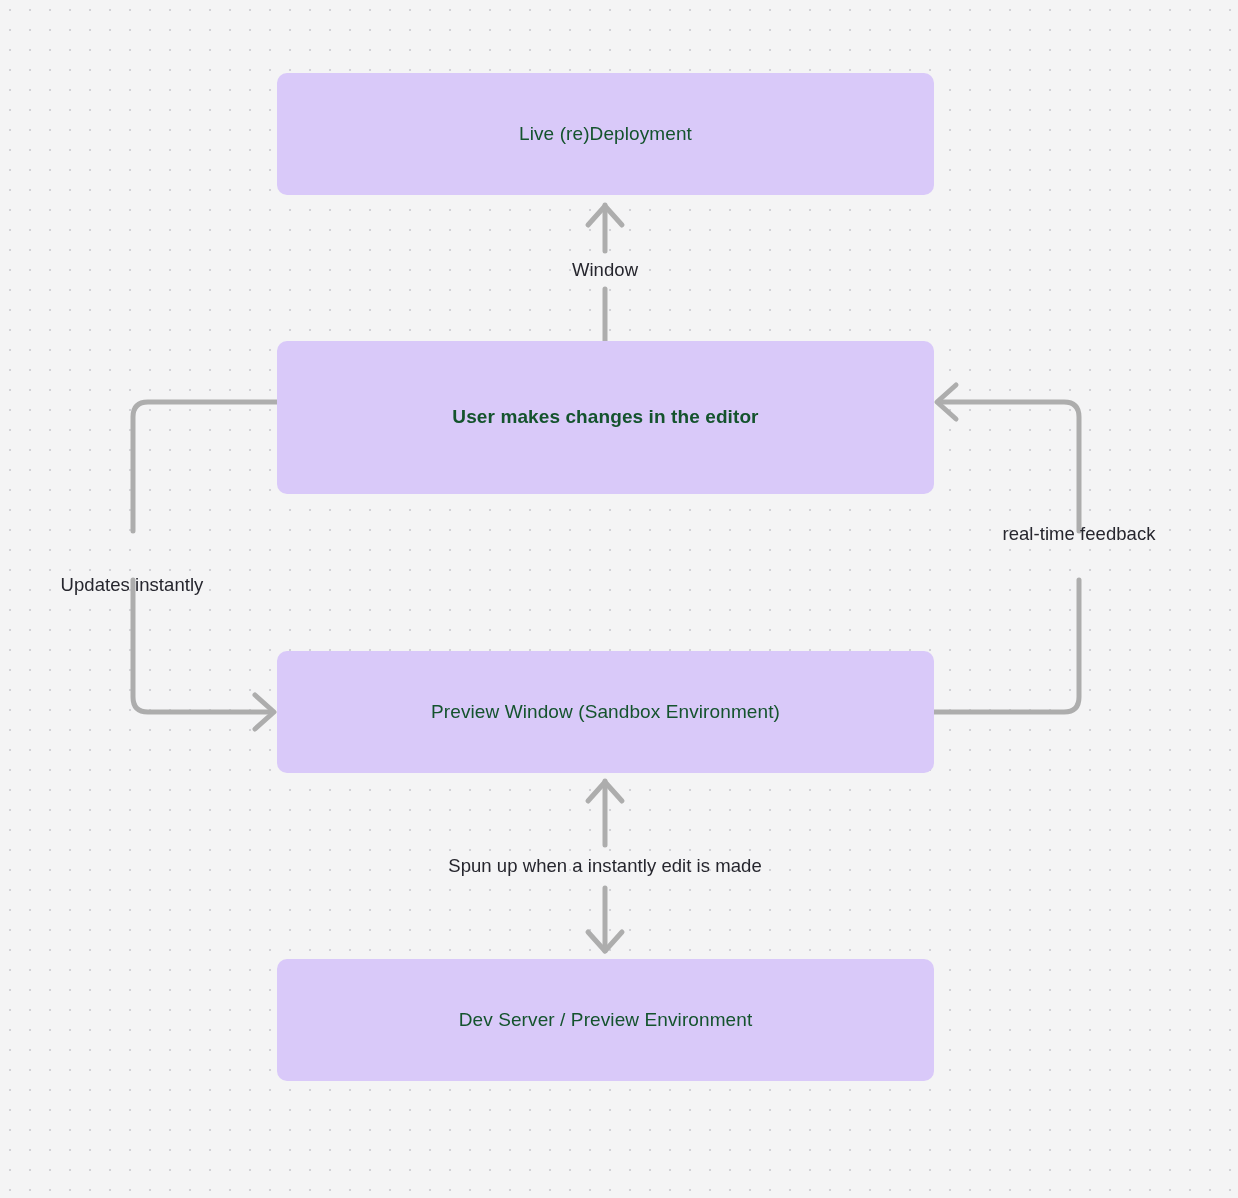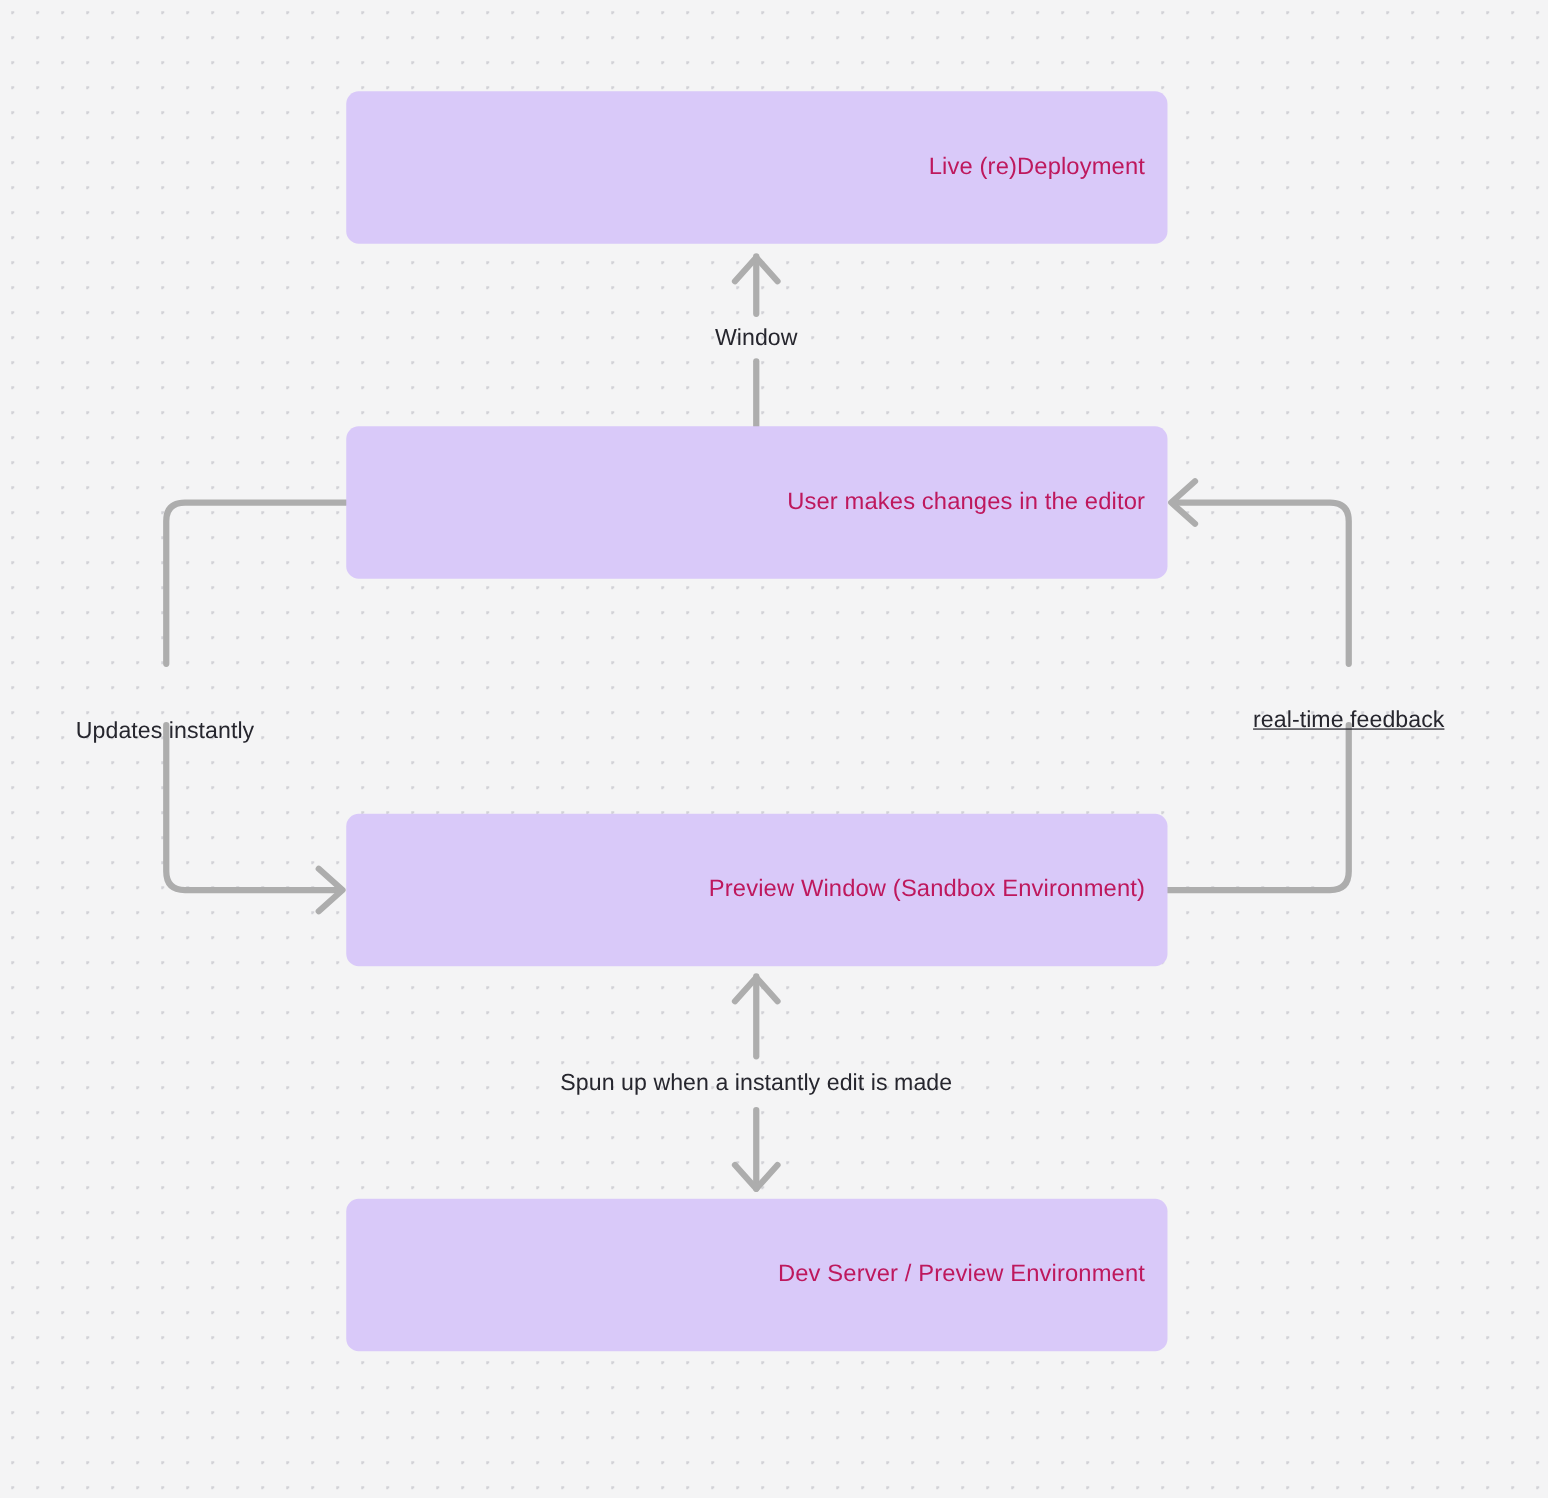--- a/index.html
+++ b/index.html
@@ -31,22 +31,22 @@
     height: 1198px;
     pointer-events: none;
   }
   .node {
     position: absolute;
     box-sizing: border-box;
     background: #d9c9f9;
     border-radius: 10px;
     display: flex;
     align-items: center;
-    justify-content: flex-end;
-    color: #be185d;
+    justify-content: center;
+    color: #14532d;
     font-size: 19px;
     letter-spacing: 0.1px;
     line-height: 1.2;
   }
   .node-label {
     text-align: center;
     padding: 0 18px;
   }
   .edge-label {
     position: absolute;
@@ -93,33 +93,33 @@
         <path d="M 588 932 L 605 951 L 622 932"></path>
       </g>
 
     </g>
   </svg>
 
   <div class="node" style="left:277px; top:73px; width:657px; height:122px;">
     <span class="node-label">Live (re)Deployment</span>
   </div>
 
-  <div class="node" style="left:277px; top:341px; width:657px; height:122px;">
+  <div class="node" style="left:277px; top:341px; width:657px; height:153px;font-weight:bold;">
     <span class="node-label">User makes changes in the editor</span>
   </div>
 
   <div class="node" style="left:277px; top:651px; width:657px; height:122px;border-radius:10px;">
     <span class="node-label">Preview Window (Sandbox Environment)</span>
   </div>
 
   <div class="node" style="left:277px; top:959px; width:657px; height:122px;">
     <span class="node-label">Dev Server / Preview Environment</span>
   </div>
 
   <div class="edge-label center" style="left:605px; top:270px;">Window</div>
 
   <div class="edge-label center" style="left:132px; top:585px;text-align:center;">Updates instantly</div>
 
-  <div class="edge-label center" style="left:1079px; top:576px;text-decoration:underline;">real-time feedback</div>
+  <div class="edge-label center" style="left:1079px; top:534px;">real-time feedback</div>
 
   <div class="edge-label center" style="left:605px; top:866px;">Spun up when a instantly edit is made</div>
 
 </div>
 
 </body></html>

